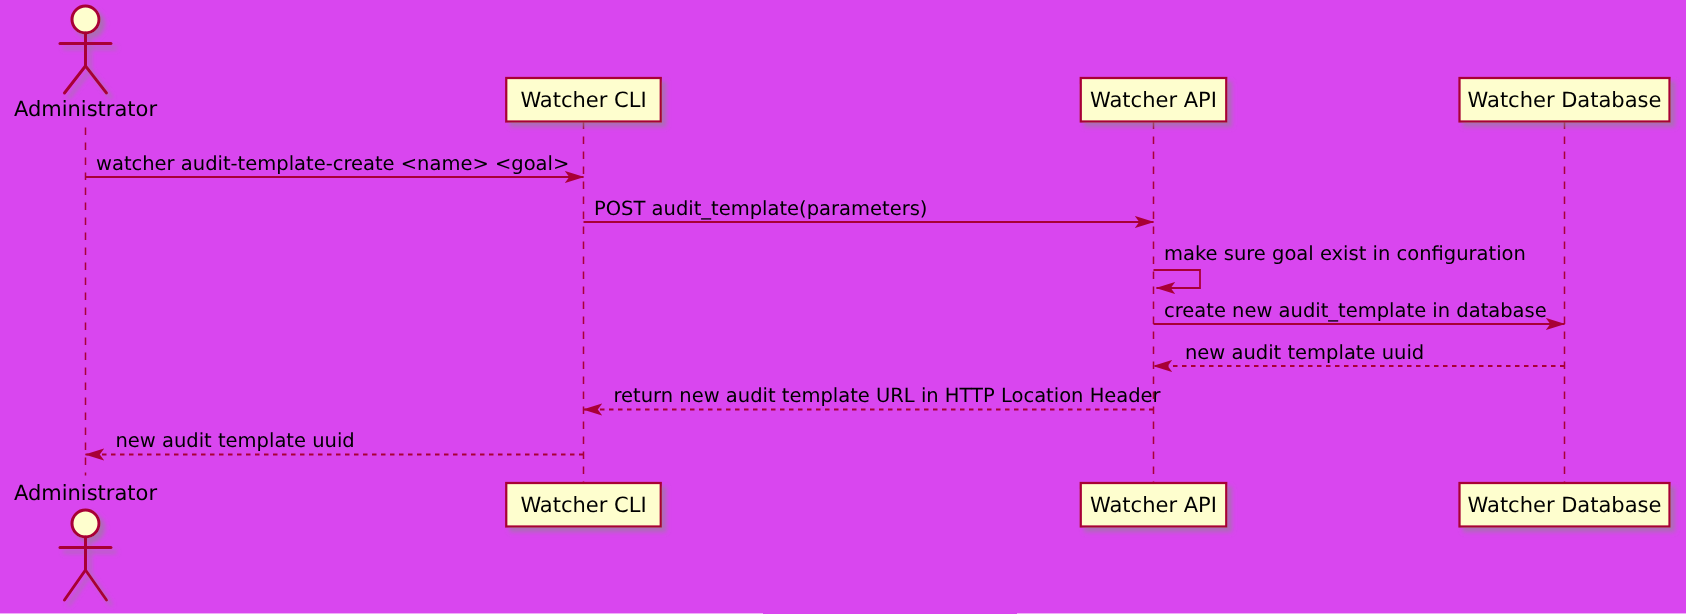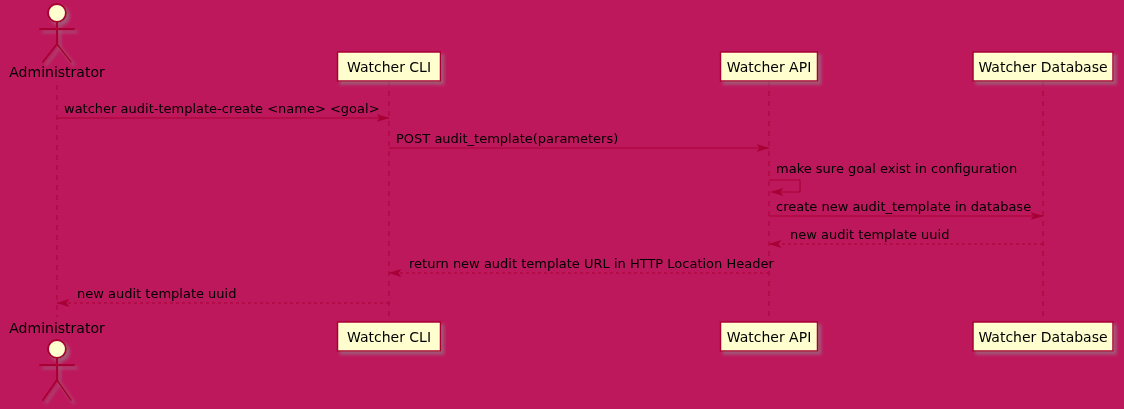--- a/index.html
+++ b/index.html
@@ -1,16 +1,16 @@
 <!DOCTYPE html>
 <html><head>
 <meta charset="utf-8">
 <style>
   html,body{margin:0;padding:0;background:#ffffff;}
-  .stage{position:relative;width:1124px;height:409px;background:#be185d;overflow:hidden;}
+  .stage{position:relative;width:1124px;height:409px;background:#d946ef;overflow:hidden;}
   text{font-family:"DejaVu Sans", sans-serif;}
   .msg{font-size:13px;fill:#000000;}
   .ptext{font-size:14px;fill:#000000;}
   .participant{fill:#FEFECE;stroke:#A80036;stroke-width:1.5;}
   .lifeline{stroke:#A80036;stroke-width:1;stroke-dasharray:5,5;fill:none;}
   .arrow{stroke:#A80036;stroke-width:1.2;fill:none;}
   .dashed{stroke-dasharray:3,3;}
   .actorline{stroke:#A80036;stroke-width:2;fill:none;stroke-linecap:round;}
   .actorhead{fill:#FEFECE;stroke:#A80036;stroke-width:2;}
 </style>

